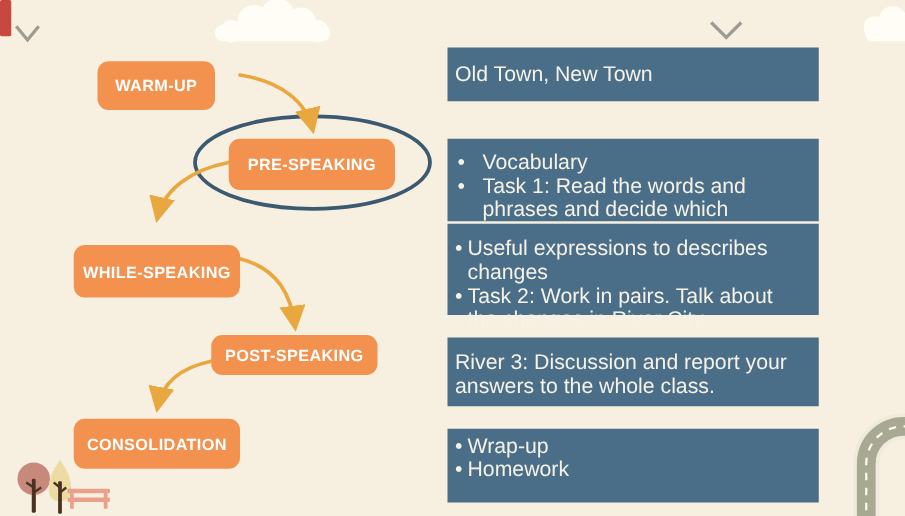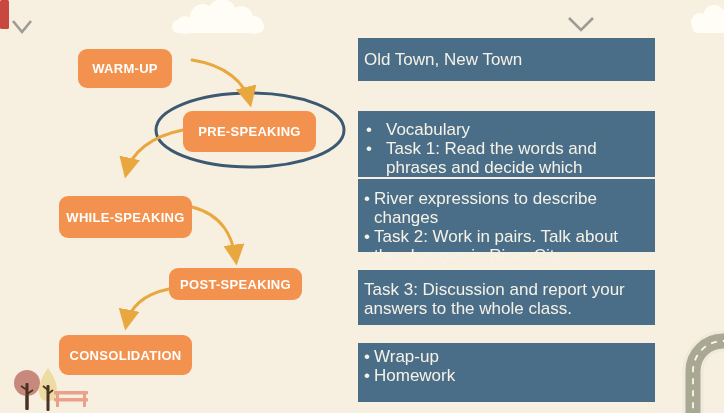--- a/index.html
+++ b/index.html
@@ -118,27 +118,27 @@
 
   <div class="panel" id="panel-2">
     <ul class="bullets wide">
       <li>Vocabulary</li>
       <li>Task 1: Read the words and phrases and decide which describes the topic.</li>
     </ul>
   </div>
 
   <div class="panel" id="panel-3">
     <ul class="bullets tight">
-      <li>River expressions to describe changes</li>
+      <li>Useful expressions to describes changes</li>
       <li>Task 2: Work in pairs. Talk about the changes in River City.</li>
     </ul>
   </div>
 
   <div class="panel" id="panel-4">
-    <div>Task 3: Discussion and report your answers to the whole class.</div>
+    <div>River 3: Discussion and report your answers to the whole class.</div>
   </div>
 
   <div class="panel" id="panel-5">
     <ul class="bullets tight">
       <li>Wrap-up</li>
       <li>Homework</li>
     </ul>
   </div>
 
 </div>

